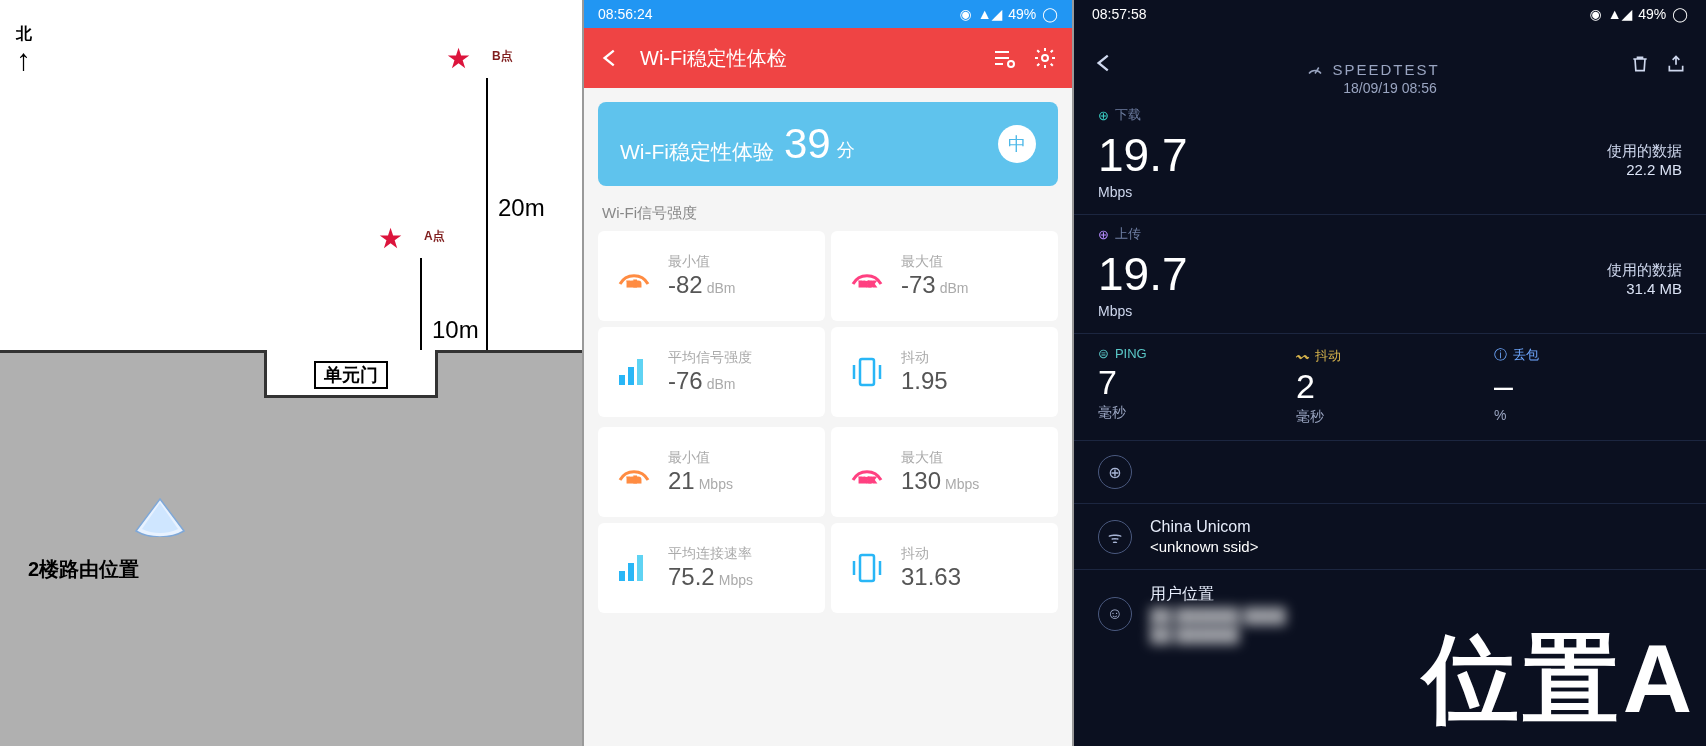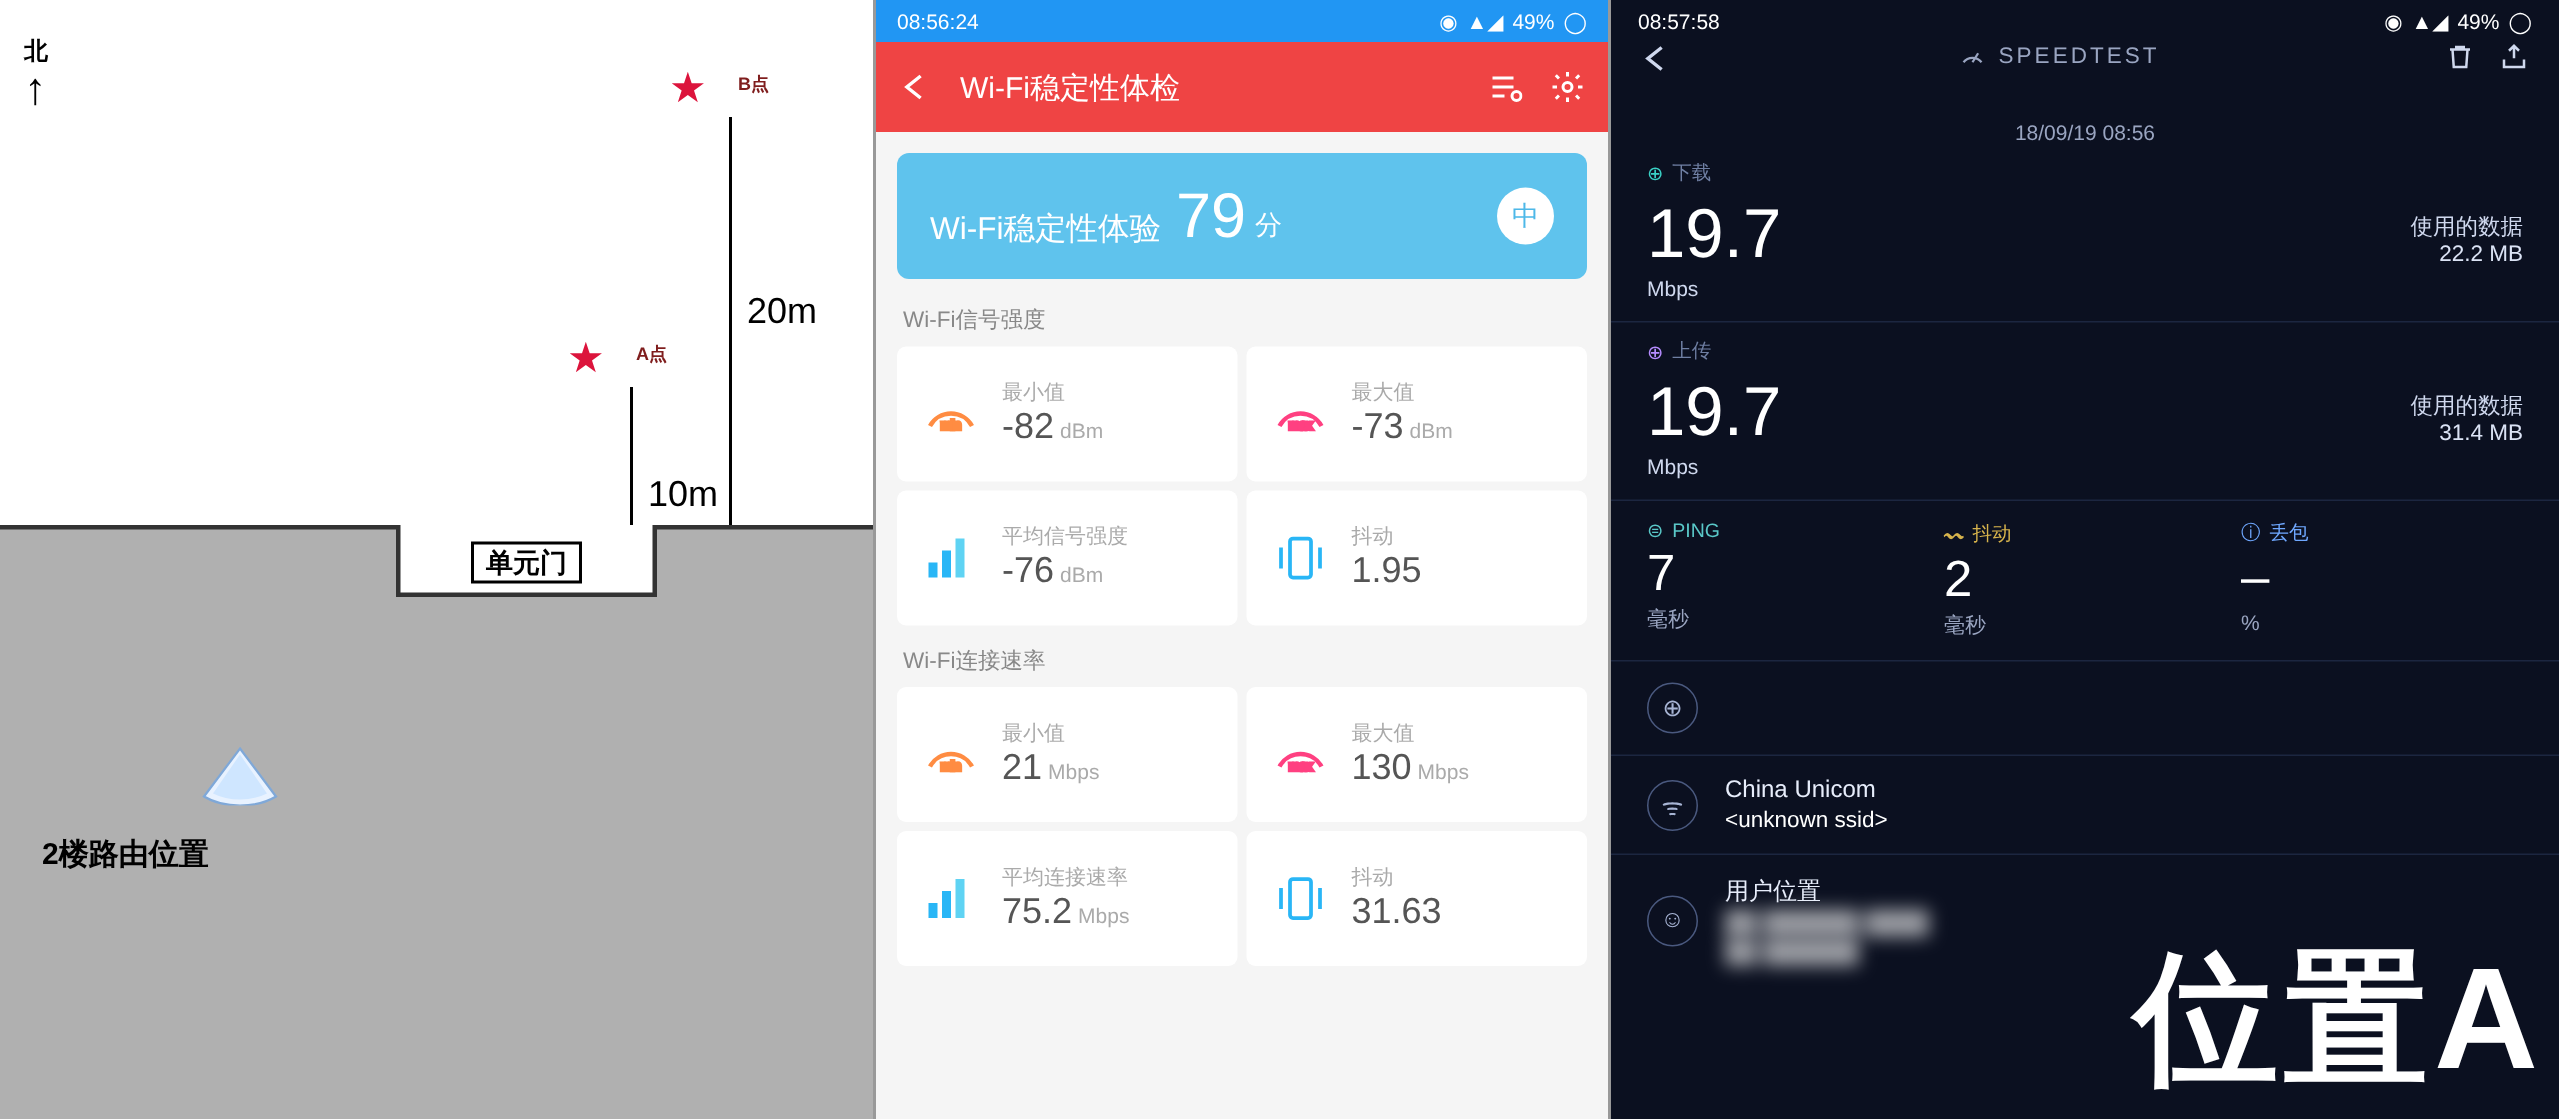--- a/index.html
+++ b/index.html
@@ -42,21 +42,21 @@
   .metric-label { color: #aaa; font-size: 14px; }
   .metric-val { color: #555; font-size: 24px; }
   .metric-unit { color: #aaa; font-size: 14px; margin-left: 4px; }
   .ic-orange { color: #ff8c42; }
   .ic-pink { color: #ff4081; }
   .ic-blue { color: #29b6f6; }
 
   
   .speedtest { width: 632px; background: #0b1020; color: #fff; display: flex; flex-direction: column; font-family: "Helvetica Neue", Arial, sans-serif; }
   .st-statusbar { height: 28px; display: flex; justify-content: space-between; align-items: center; padding: 0 18px; font-size: 14px; color: #fff; }
-  .st-appbar { height: 50px; display: flex; align-items: flex-start; padding: 0 20px; gap: 16px; color: #8b98b5; }
+  .st-appbar { height: 50px; display: flex; align-items: flex-end; padding: 0 20px; gap: 16px; color: #8b98b5; }
   .st-title { flex: 1; text-align: center; letter-spacing: 2px; font-size: 15px; display: flex; align-items: center; justify-content: center; gap: 8px; color:#9aa5c1; }
   .st-date { text-align: center; color: #9aa5c1; font-size: 14px; margin-top: 2px; }
   .st-section { padding: 10px 24px 8px; }
   .st-hint { color: #6f7fa3; font-size: 13px; display: flex; align-items: center; gap: 6px; }
   .st-big-row { display: flex; justify-content: space-between; align-items: flex-end; padding: 0 24px 6px; }
   .st-big { font-size: 46px; font-weight: 300; line-height: 1; }
   .st-usage { text-align: right; color: #dbe3f5; font-size: 15px; }
   .st-usage .lbl { color: #cfd8ee; }
   .st-sub { padding: 0 24px 14px; color: #cfd8ee; font-size: 14px; border-bottom: 1px solid #1c2640; }
   .st-3col { display: grid; grid-template-columns: 1fr 1fr 1fr; padding: 12px 24px 14px; border-bottom: 1px solid #1c2640; gap: 10px; }
@@ -134,21 +134,21 @@
       <div class="appbar-icon">
         <svg width="24" height="24" viewBox="0 0 24 24" fill="none" stroke="#fff" stroke-width="2">
             <circle cx="12" cy="12" r="3"></circle>
             <path d="M12 2v3M12 19v3M4.2 4.2l2.1 2.1M17.7 17.7l2.1 2.1M2 12h3M19 12h3M4.2 19.8l2.1-2.1M17.7 6.3l2.1-2.1"></path>
           </svg>
       </div>
     </div>
 
     <div class="score-card">
       <span class="score-text">Wi-Fi稳定性体验</span>
-      <span class="score-val">79</span>
+      <span class="score-val">39</span>
       <span class="score-unit">分</span>
       <span class="score-badge">中</span>
     </div>
 
     <div class="section-label">Wi-Fi信号强度</div>
     <div class="grid2">
       <div class="metric">
         <div class="metric-icon ic-orange">
             <svg width="40" height="40" viewBox="0 0 40 40" fill="none" stroke="currentColor" stroke-width="3">
               <path d="M6 28 A16 16 0 0 1 34 28"></path>
@@ -192,21 +192,20 @@
               <path d="M6 12v14M32 12v14"></path>
             </svg>
           </div>
         <div class="metric-body">
           <span class="metric-label">抖动</span>
           <span><span class="metric-val">1.95</span></span>
         </div>
       </div>
     </div>
 
-    <div class="section-label">Wi-Fi连接速率</div>
     <div class="grid2">
       <div class="metric">
         <div class="metric-icon ic-orange">
             <svg width="40" height="40" viewBox="0 0 40 40" fill="none" stroke="currentColor" stroke-width="3">
               <path d="M6 28 A16 16 0 0 1 34 28"></path>
               <text x="20" y="30" font-size="8" text-anchor="middle" fill="currentColor">min</text>
             </svg>
           </div>
         <div class="metric-body">
           <span class="metric-label">最小值</span>

